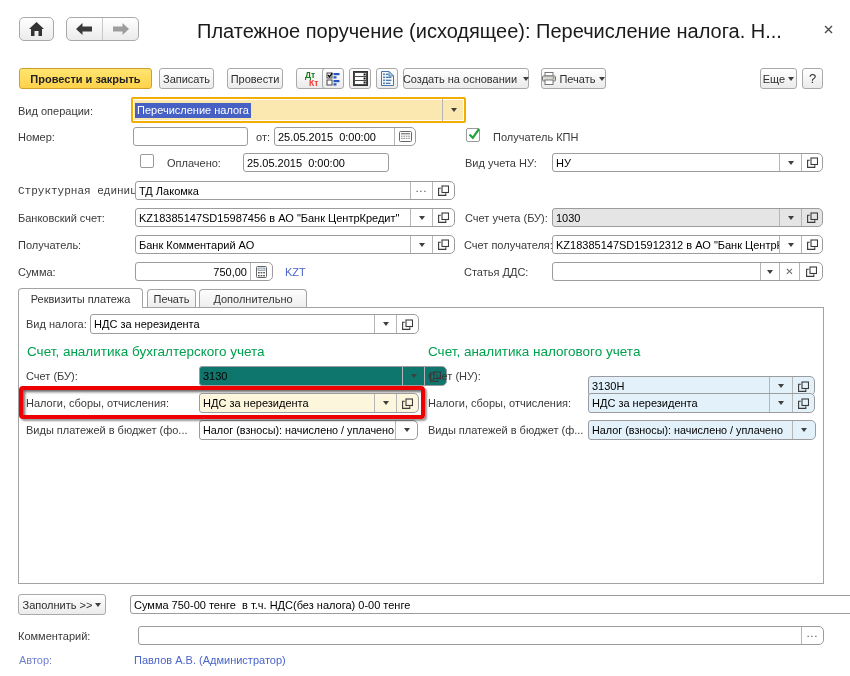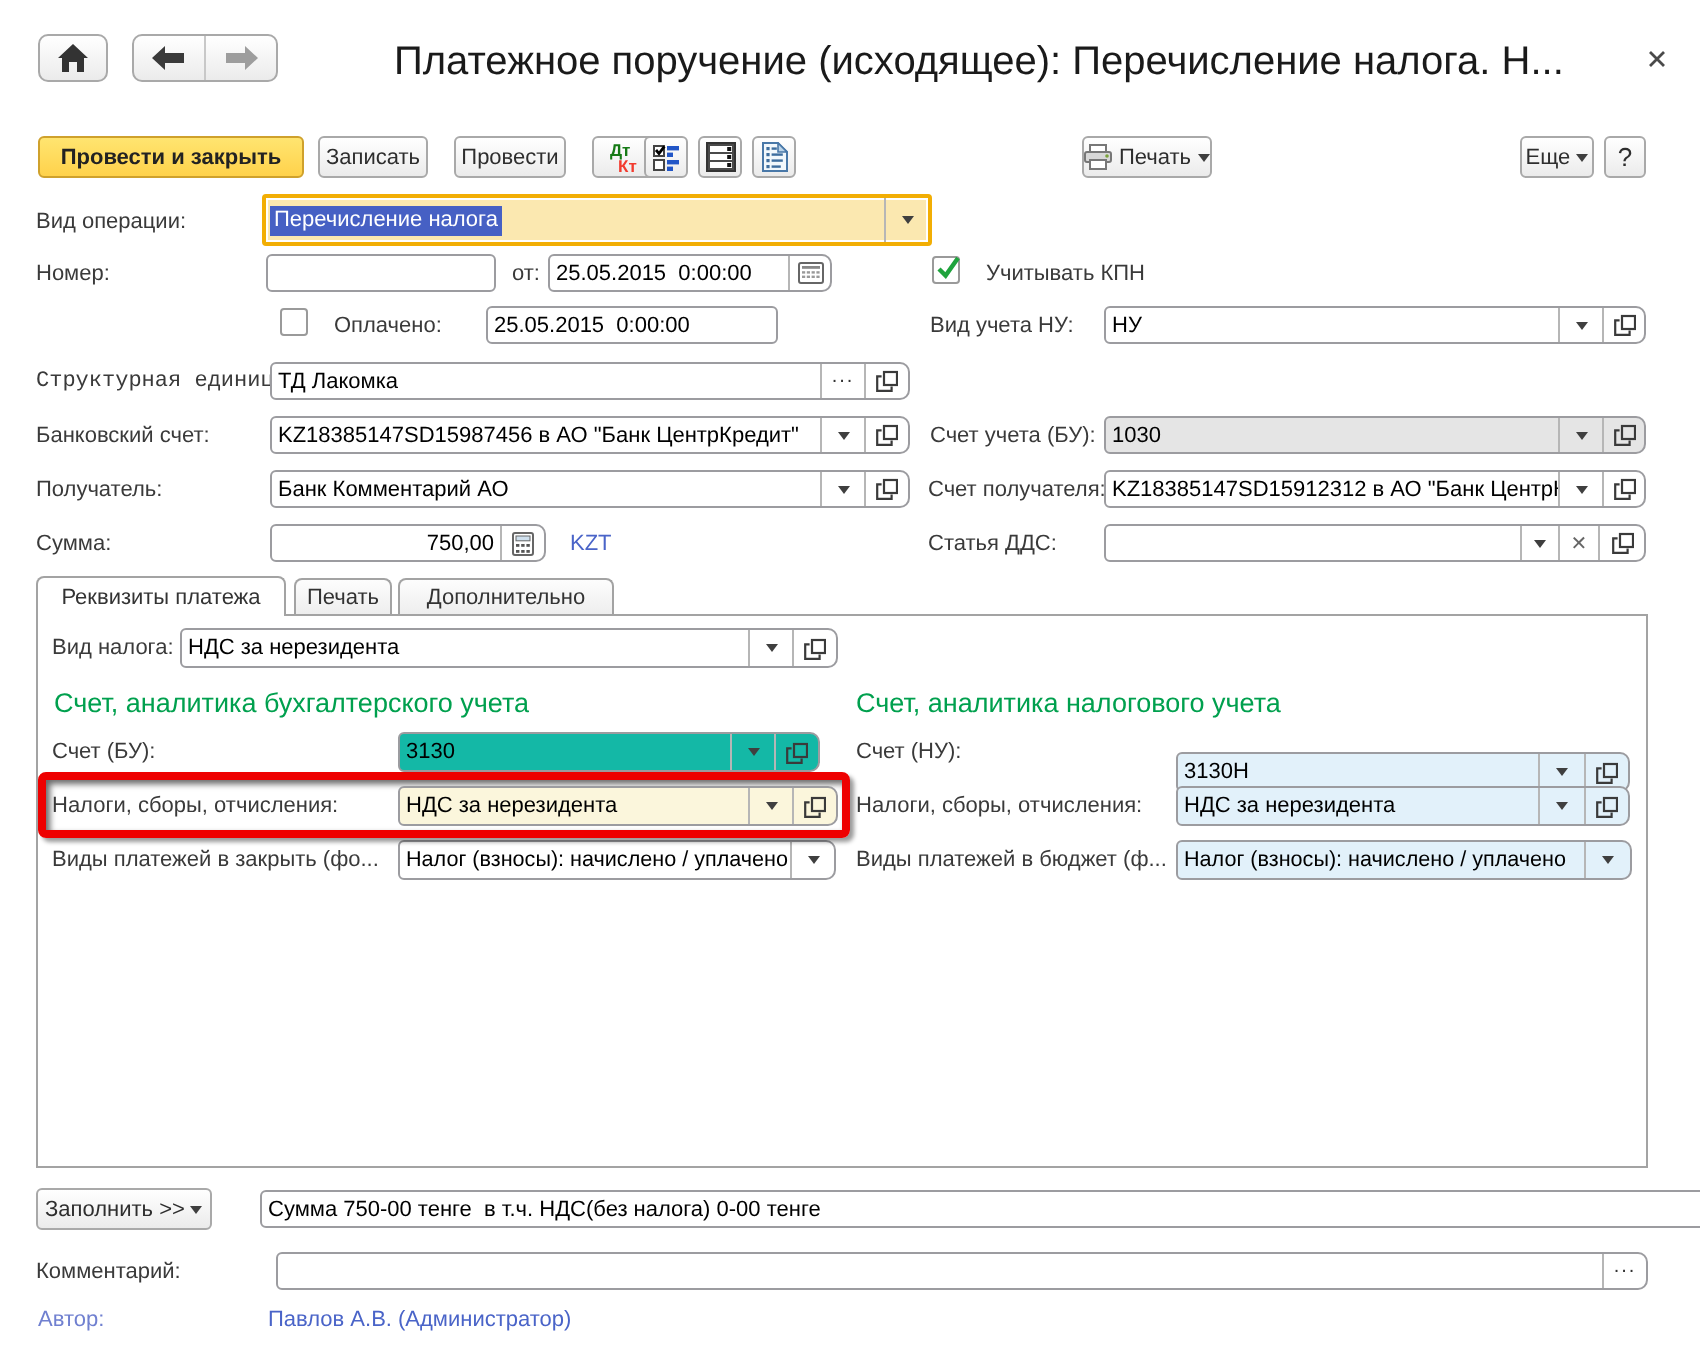--- a/index.html
+++ b/index.html
@@ -85,20 +85,21 @@
           <rect x="4.8" y="2.7" width="2.6" height="1.2"></rect>
           <rect x="2.2" y="5.5" width="1.6" height="1.6"></rect>
           <rect x="4.8" y="5.7" width="5.6" height="1.2"></rect>
           <rect x="2.2" y="8.5" width="1.6" height="1.6"></rect>
           <rect x="4.8" y="8.7" width="5.6" height="1.2"></rect>
           <rect x="2.2" y="11.5" width="1.6" height="1.6"></rect>
           <rect x="4.8" y="11.7" width="4.6" height="1.2"></rect>
         </g>
       </svg>
 </div>
+<div class="btn" style="left:403px;top:68px;width:126px;padding:0 6px;">Создать на основании&nbsp;<span class="tri" style="margin-left:3px;"></span></div>
 <div class="btn" style="left:541px;top:68px;width:65px;padding:0 5px;">
   <svg width="14" height="13" viewBox="0 0 14 13" style="margin-right:3px;">
         <rect x="3" y="0.5" width="8" height="3.5" fill="#fff" stroke="#777"></rect>
         <rect x="0.5" y="4" width="13" height="5" rx="1" fill="#d8d8d8" stroke="#777"></rect>
         <rect x="3" y="8" width="8" height="4.5" fill="#fff" stroke="#777"></rect>
         <circle cx="11.5" cy="6" r="0.9" fill="#7ca33c"></circle>
       </svg>
   Печать&nbsp;<span class="tri"></span>
 </div>
 <div class="btn" style="left:760px;top:68px;width:37px;">Еще&nbsp;<span class="tri"></span></div>
@@ -134,21 +135,21 @@
             <rect x="9.2" y="6.8" width="1.6" height="1.2"></rect>
           </g>
         </svg>
   </div>
 </div>
 <div class="cb" style="left:466px;top:128px;">
   <svg width="14" height="15" viewBox="0 0 14 15" style="position:absolute;left:0px;top:-3px;">
         <path d="M2.5 8.5 L5.8 11.8 L12 3" stroke="#1fa33d" stroke-width="2.2" fill="none"></path>
       </svg>
 </div>
-<div class="lbl" style="left:493px;top:131px;">Учитывать КПН</div>
+<div class="lbl" style="left:493px;top:131px;">Получатель КПН</div>
 
 <div class="cb" style="left:140px;top:154px;"></div>
 <div class="lbl" style="left:167px;top:157px;">Оплачено:</div>
 <div class="ctl" style="left:243px;top:153px;width:146px;height:19px;">
       <div class="t">25.05.2015&nbsp; 0:00:00</div>
     </div>
 <div class="lbl" style="left:465px;top:157px;">Вид учета НУ:</div>
 <div class="ctl rr" style="left:552px;top:153px;width:271px;height:19px;">
   <div class="t">НУ</div>
   <div class="s" style="width:21px;">
@@ -283,21 +284,21 @@
           <rect x="4" y="1" width="6.5" height="6.5" fill="none" stroke="#3a3a3a" stroke-width="1.1"></rect>
           <path d="M2.8 3.2 L0.6 3.2 L0.6 10.4 L7.8 10.4 L7.8 8.2" fill="none" stroke="#3a3a3a" stroke-width="1.1"></path>
         </svg>
       </div>
 </div>
 
 <div class="grn" style="left:27px;top:344px;z-index:5;">Счет, аналитика бухгалтерского учета</div>
 <div class="grn" style="left:428px;top:344px;z-index:5;">Счет, аналитика налогового учета</div>
 
 <div class="lbl" style="left:26px;top:370px;z-index:5;">Счет (БУ):</div>
-<div class="ctl rr" style="left:199px;top:366px;width:211px;height:20px;background:#14b8a6;z-index:5;">
+<div class="ctl rr" style="left:199px;top:366px;width:248px;height:20px;background:#0f766e;z-index:5;">
   <div class="t">3130</div>
   <div class="s" style="width:21px;">
         <span class="tri"></span>
       </div>
   <div class="s" style="width:21px;">
         <svg width="11" height="11" viewBox="0 0 11 11">
           <rect x="4" y="1" width="6.5" height="6.5" fill="none" stroke="#3a3a3a" stroke-width="1.1"></rect>
           <path d="M2.8 3.2 L0.6 3.2 L0.6 10.4 L7.8 10.4 L7.8 8.2" fill="none" stroke="#3a3a3a" stroke-width="1.1"></path>
         </svg>
       </div>
@@ -337,21 +338,21 @@
         <span class="tri"></span>
       </div>
   <div class="s" style="width:21px;">
         <svg width="11" height="11" viewBox="0 0 11 11">
           <rect x="4" y="1" width="6.5" height="6.5" fill="none" stroke="#3a3a3a" stroke-width="1.1"></rect>
           <path d="M2.8 3.2 L0.6 3.2 L0.6 10.4 L7.8 10.4 L7.8 8.2" fill="none" stroke="#3a3a3a" stroke-width="1.1"></path>
         </svg>
       </div>
 </div>
 
-<div class="lbl" style="left:26px;top:424px;z-index:5;">Виды платежей в закрыть (фо...</div>
+<div class="lbl" style="left:26px;top:424px;z-index:5;">Виды платежей в бюджет (фо...</div>
 <div class="ctl rr" style="left:199px;top:420px;width:219px;height:20px;z-index:5;">
   <div class="t" style="padding:0 1px 0 3px;font-size:10.8px;">Налог (взносы): начислено / уплачено</div>
   <div class="s" style="width:21px;">
         <span class="tri"></span>
       </div>
 </div>
 <div class="lbl" style="left:428px;top:424px;z-index:5;">Виды платежей в бюджет (ф...</div>
 <div class="ctl rr" style="left:588px;top:420px;width:228px;height:20px;background:#e2f1fa;z-index:5;">
   <div class="t" style="padding:0 1px 0 3px;font-size:10.8px;">Налог (взносы): начислено / уплачено</div>
   <div class="s" style="width:22px;">

